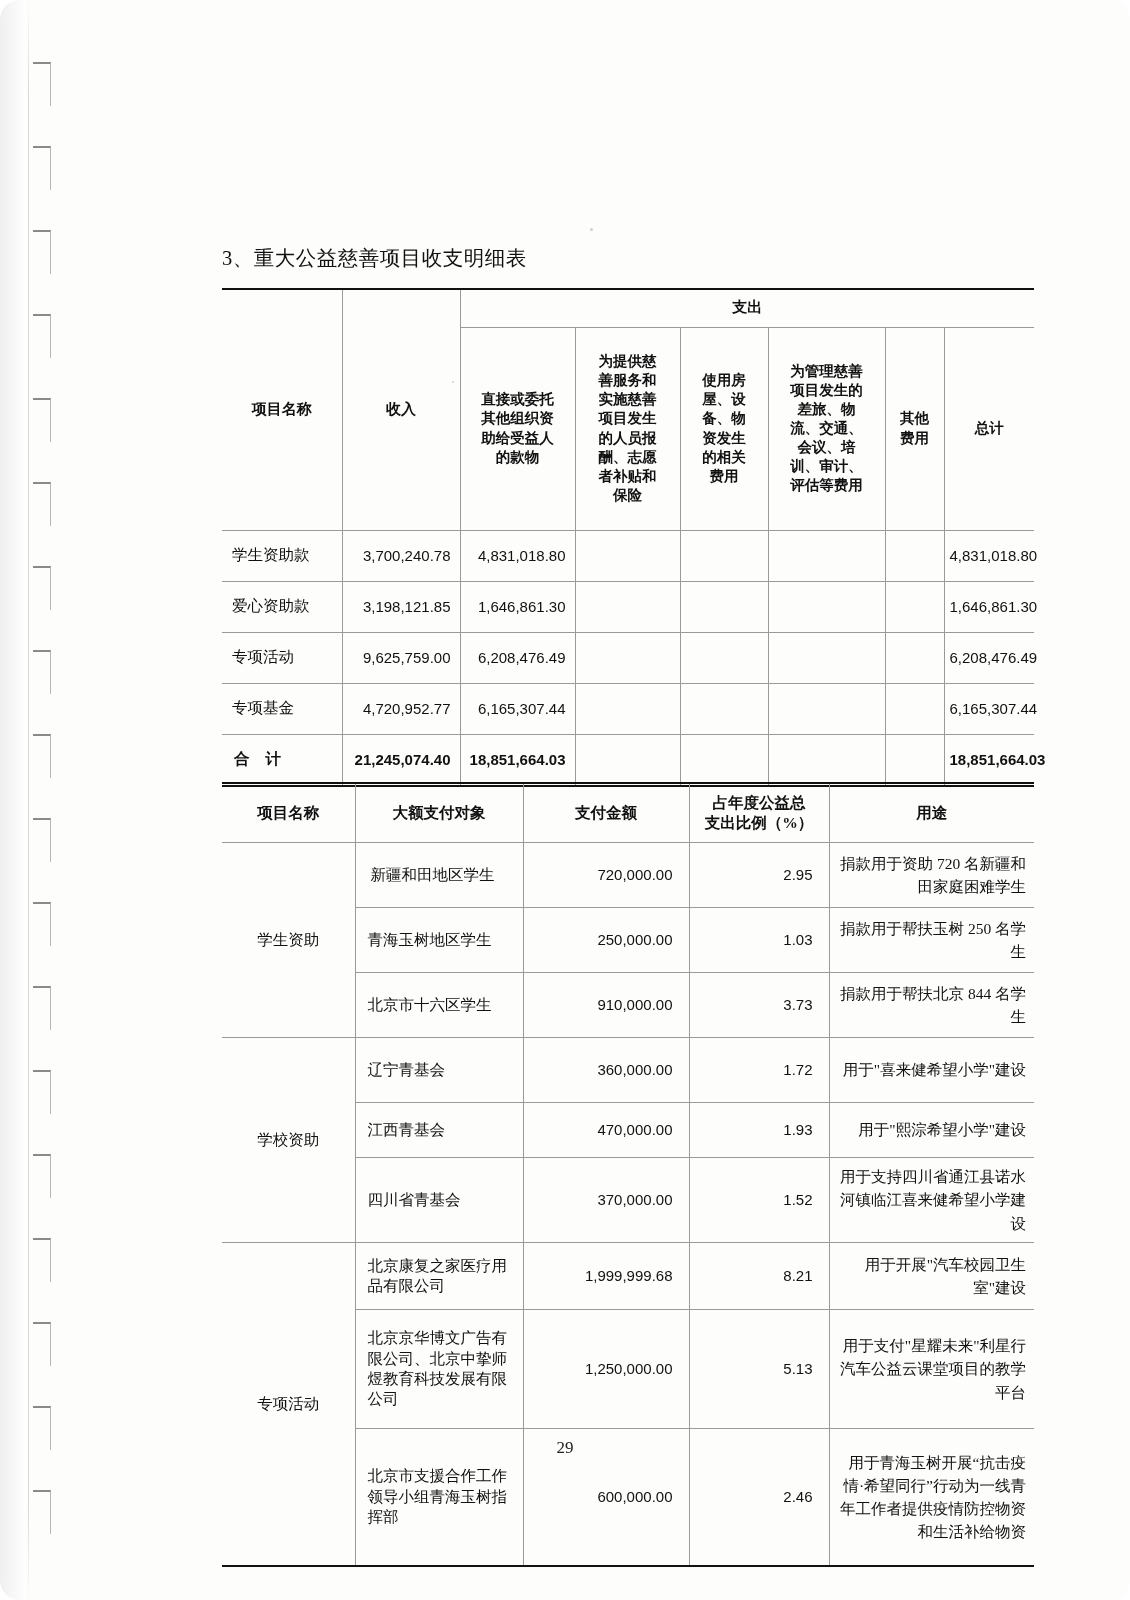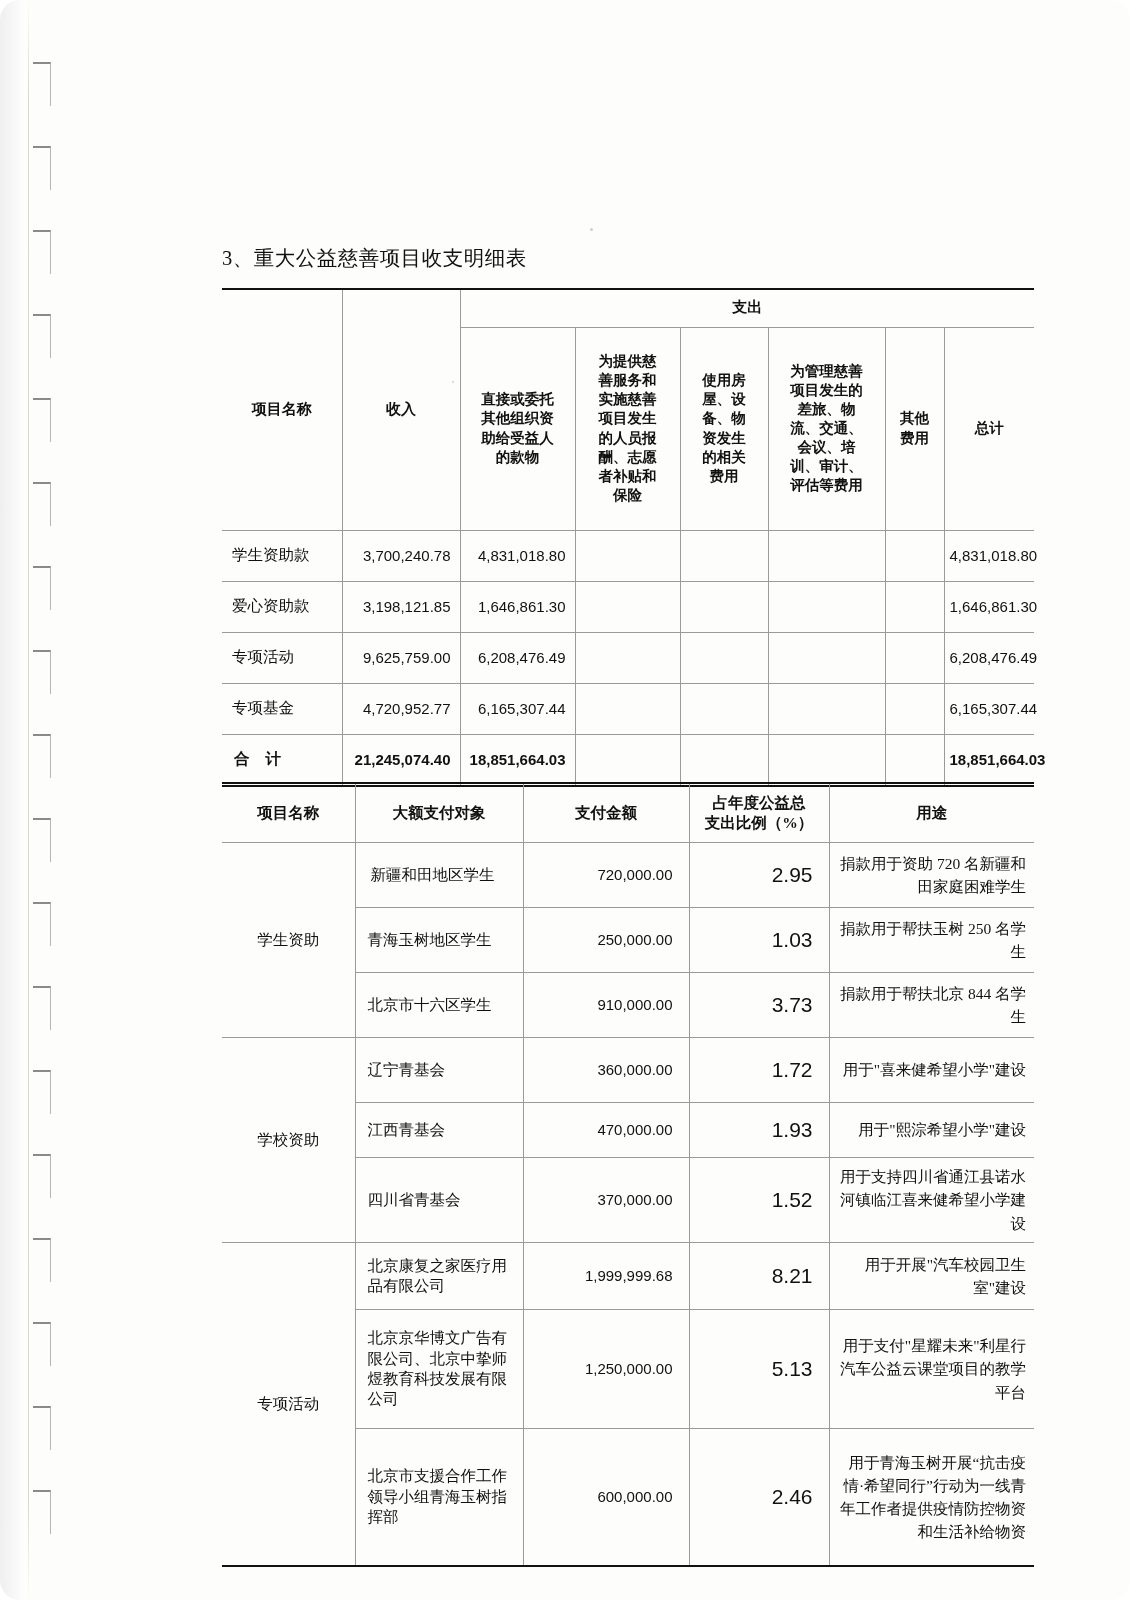--- a/index.html
+++ b/index.html
@@ -85,21 +85,21 @@
   #table1 tr.data-row td { height: 44px; }
   #table1 .hdr-top { height: 38px; }
 
   
   #table2 { left: 222px; top: 782px; width: 812px; }
   #table2 th { font-weight: bold; text-align: center; font-size: 15.5px; height: 52px; }
   #table2 td { font-size: 15.5px; }
   #table2 td.group { text-align: center; }
   #table2 td.payee { text-align: left; padding-left: 12px; }
   #table2 td.amount { text-align: right; padding-right: 16px; font-family: "Liberation Sans", sans-serif; font-size: 15px; }
-  #table2 td.pct { text-align: right; padding-right: 16px; font-family: "Liberation Sans", sans-serif; font-size: 21px; }
+  #table2 td.pct { text-align: right; padding-right: 16px; font-family: "Liberation Sans", sans-serif; font-size: 15px; }
   #table2 td.use { text-align: right; padding-right: 8px; line-height: 1.5; }
 
   #page-number {
     position: absolute;
     left: 0;
     top: 1438px;
     width: 1130px;
     text-align: center;
     font-size: 17px;
     color: #222;
@@ -315,14 +315,15 @@
       </tr>
       <tr>
         <td class="payee" style="height:130px;">北京市支援合作工作领导小组青海玉树指挥部</td>
         <td class="amount">600,000.00</td>
         <td class="pct">2.46</td>
         <td class="use">用于青海玉树开展“抗击疫情·希望同行”行动为一线青年工作者提供疫情防控物资和生活补给物资</td>
       </tr>
     </tbody>
   </table>
 
+  <div id="page-number">29</div>
 
 </div>
 
 </body></html>

